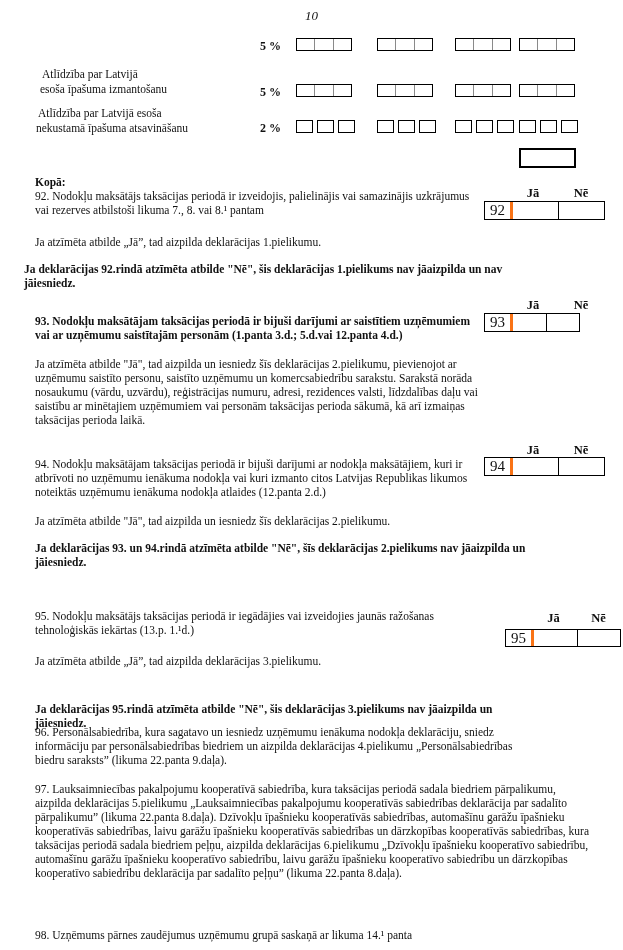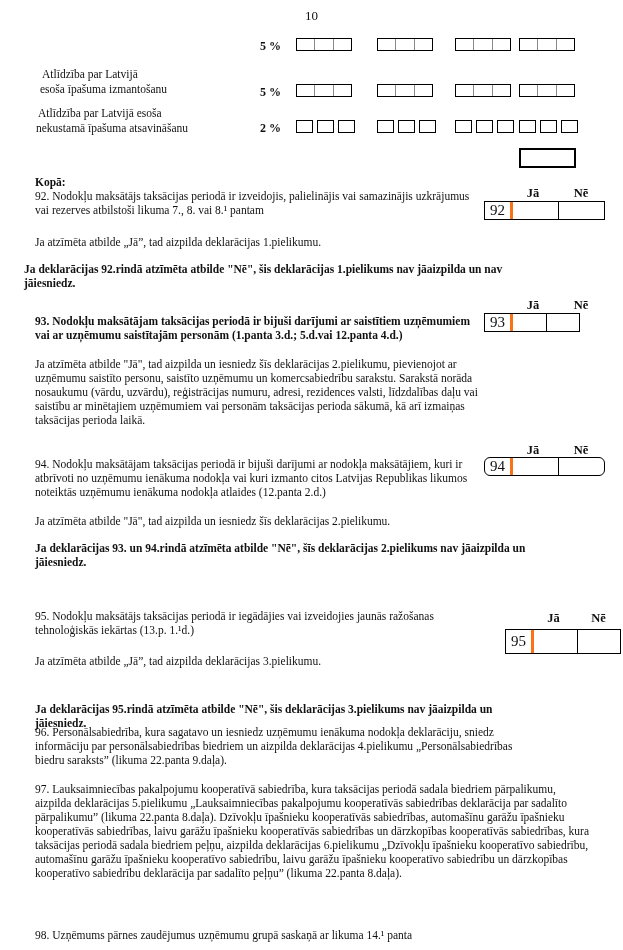--- a/index.html
+++ b/index.html
@@ -28,21 +28,21 @@
   .yn-num{width:25px;border-right:3px solid #f97316;display:flex;align-items:center;justify-content:center;font-size:15px;}
   .yn-cell{flex:1;border-right:1px solid #000;}
   .yn-cell.last{border-right:none;}
   .page-num{position:absolute;font-size:13px;text-align:center;}
 </style>
 </head>
 <body>
 
 <div class="page">
 
-  <div class="page-num" style="left:0px;top:8px;width:623px;">10</div>
+  <div class="page-num" style="left:0px;top:8px;width:623px;font-style:italic;">10</div>
 
   <div class="pct" style="left:260px;top:39px;">5 %</div>
   <div class="seg-group abs" style="left:296px;top:38px;">
       <span class="seg-cell"></span>
       <span class="seg-cell"></span>
       <span class="seg-cell"></span>
     </div>
   <div class="seg-group abs" style="left:377px;top:38px;">
       <span class="seg-cell"></span>
       <span class="seg-cell"></span>
@@ -133,34 +133,34 @@
     <span class="yn-cell"></span>
     <span class="yn-cell last"></span>
   </div>
   <div class="para" style="left:35px;top:357px;width:468px;">Ja atzīmēta atbilde "Jā", tad aizpilda un iesniedz šīs deklarācijas 2.pielikumu, pievienojot ar uzņēmumu saistīto personu, saistīto uzņēmumu un komercsabiedrību sarakstu.  Sarakstā norāda nosaukumu (vārdu, uzvārdu), reģistrācijas numuru, adresi, rezidences valsti, līdzdalības daļu vai saistību ar minētajiem uzņēmumiem vai personām taksācijas perioda sākumā, kā arī izmaiņas taksācijas perioda laikā.</div>
 
   <div class="yn-header" style="left:509px;top:443px;width:96px;">
     <span>Jā</span>
     <span>Nē</span>
   </div>
   <div class="para" style="left:35px;top:457px;width:452px;">94. Nodokļu maksātājam taksācijas periodā ir bijuši darījumi ar nodokļa maksātājiem, kuri ir atbrīvoti no uzņēmumu ienākuma nodokļa vai kuri izmanto citos Latvijas Republikas likumos noteiktās uzņēmumu ienākuma nodokļa atlaides  (12.panta 2.d.)</div>
-  <div class="yn-box" style="left:484px;top:457px;width:121px;height:19px;border-radius:6px;">
+  <div class="yn-box" style="left:484px;top:457px;width:121px;height:19px;">
     <span class="yn-num">94</span>
     <span class="yn-cell"></span>
     <span class="yn-cell last"></span>
   </div>
   <div class="para" style="left:35px;top:514px;width:500px;">Ja atzīmēta atbilde "Jā", tad aizpilda un iesniedz šīs deklarācijas 2.pielikumu.</div>
   <div class="para bold" style="left:35px;top:541px;width:505px;">Ja deklarācijas 93. un 94.rindā atzīmēta atbilde "Nē", šīs deklarācijas 2.pielikums nav jāaizpilda un jāiesniedz.</div>
 
   <div class="para" style="left:35px;top:609px;width:462px;">95. Nodokļu maksātājs taksācijas periodā ir iegādājies vai izveidojies jaunās ražošanas tehnoloģiskās iekārtas (13.p. 1.¹d.)</div>
   <div class="yn-header" style="left:531px;top:611px;width:90px;">
     <span>Jā</span>
     <span>Nē</span>
   </div>
-  <div class="yn-box" style="left:505px;top:629px;width:116px;height:25px;">
+  <div class="yn-box" style="left:505px;top:629px;width:116px;height:18px;">
     <span class="yn-num">95</span>
     <span class="yn-cell"></span>
     <span class="yn-cell last"></span>
   </div>
   <div class="para" style="left:35px;top:654px;width:500px;">Ja atzīmēta atbilde „Jā”, tad aizpilda deklarācijas 3.pielikumu.</div>
   <div class="para bold" style="left:35px;top:702px;width:505px;">Ja deklarācijas 95.rindā atzīmēta atbilde "Nē", šis deklarācijas 3.pielikums nav jāaizpilda un jāiesniedz.</div>
 
   <div class="para" style="left:35px;top:725px;width:492px;">96. Personālsabiedrība, kura sagatavo un iesniedz uzņēmumu ienākuma nodokļa deklarāciju, sniedz informāciju par personālsabiedrības biedriem un aizpilda deklarācijas 4.pielikumu „Personālsabiedrības biedru saraksts” (likuma 22.panta 9.daļa).</div>
   <div class="para" style="left:35px;top:782px;width:560px;">97. Lauksaimniecības pakalpojumu kooperatīvā sabiedrība, kura taksācijas periodā sadala biedriem pārpalikumu,  aizpilda deklarācijas 5.pielikumu „Lauksaimniecības pakalpojumu kooperatīvās sabiedrības deklarācija par sadalīto pārpalikumu” (likuma 22.panta 8.daļa). Dzīvokļu īpašnieku kooperatīvās sabiedrības, automašīnu garāžu īpašnieku kooperatīvās sabiedrības, laivu garāžu īpašnieku kooperatīvās sabiedrības un dārzkopības kooperatīvās sabiedrības, kura taksācijas periodā sadala biedriem peļņu, aizpilda deklarācijas 6.pielikumu „Dzīvokļu īpašnieku kooperatīvo sabiedrību, automašīnu garāžu īpašnieku kooperatīvo sabiedrību, laivu garāžu īpašnieku kooperatīvo sabiedrību un dārzkopības kooperatīvo sabiedrību deklarācija par sadalīto peļņu” (likuma 22.panta 8.daļa).</div>
   <div class="para" style="left:35px;top:928px;width:560px;">98. Uzņēmums pārnes zaudējumus uzņēmumu grupā saskaņā ar likuma 14.¹ panta</div>

